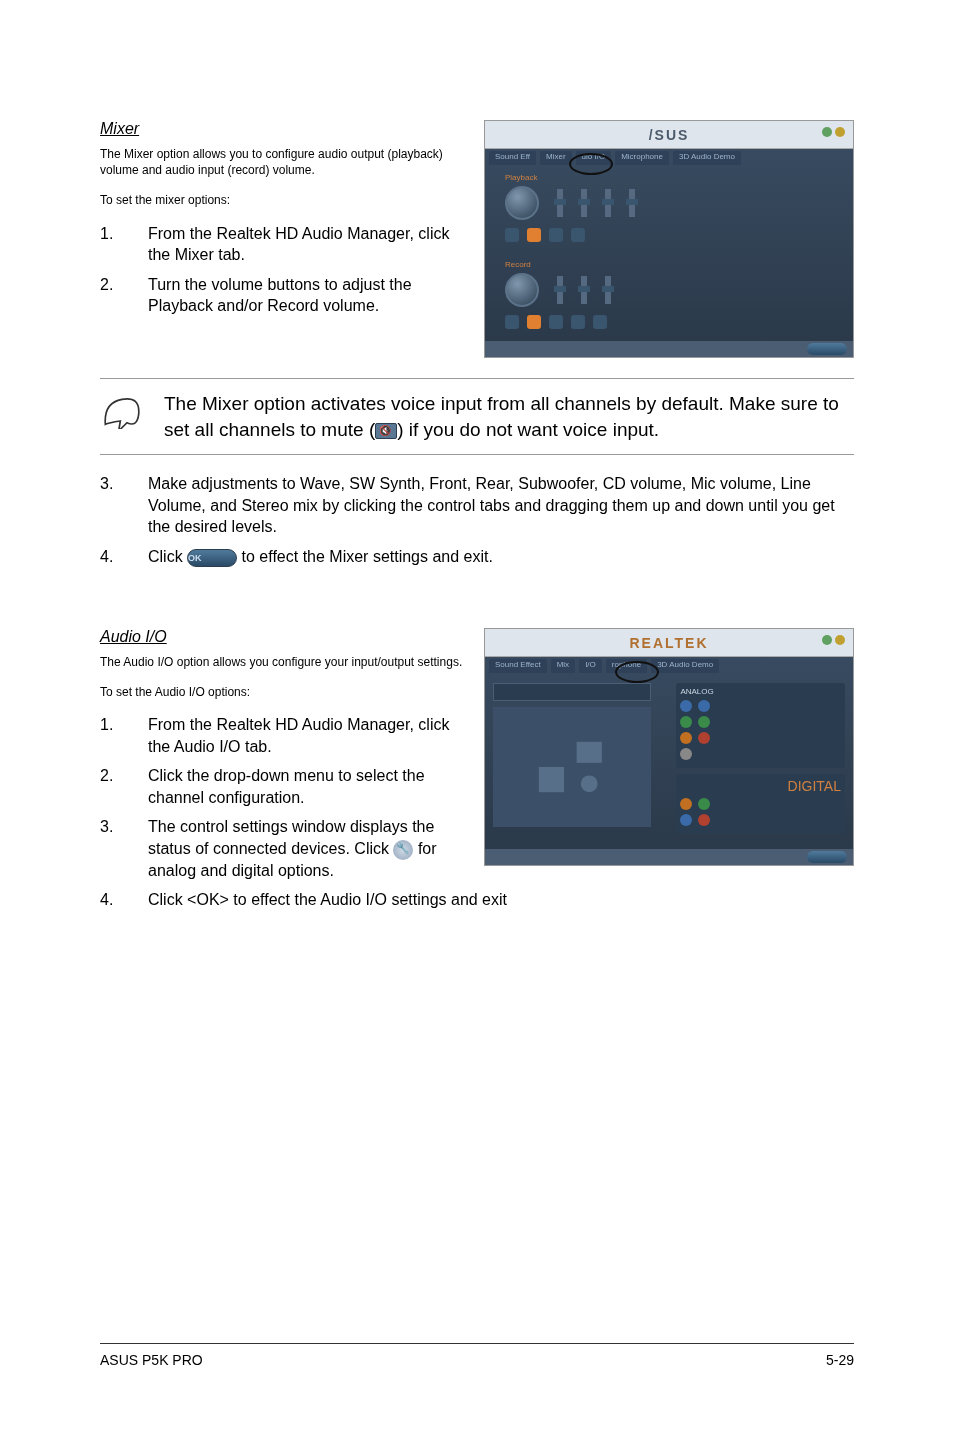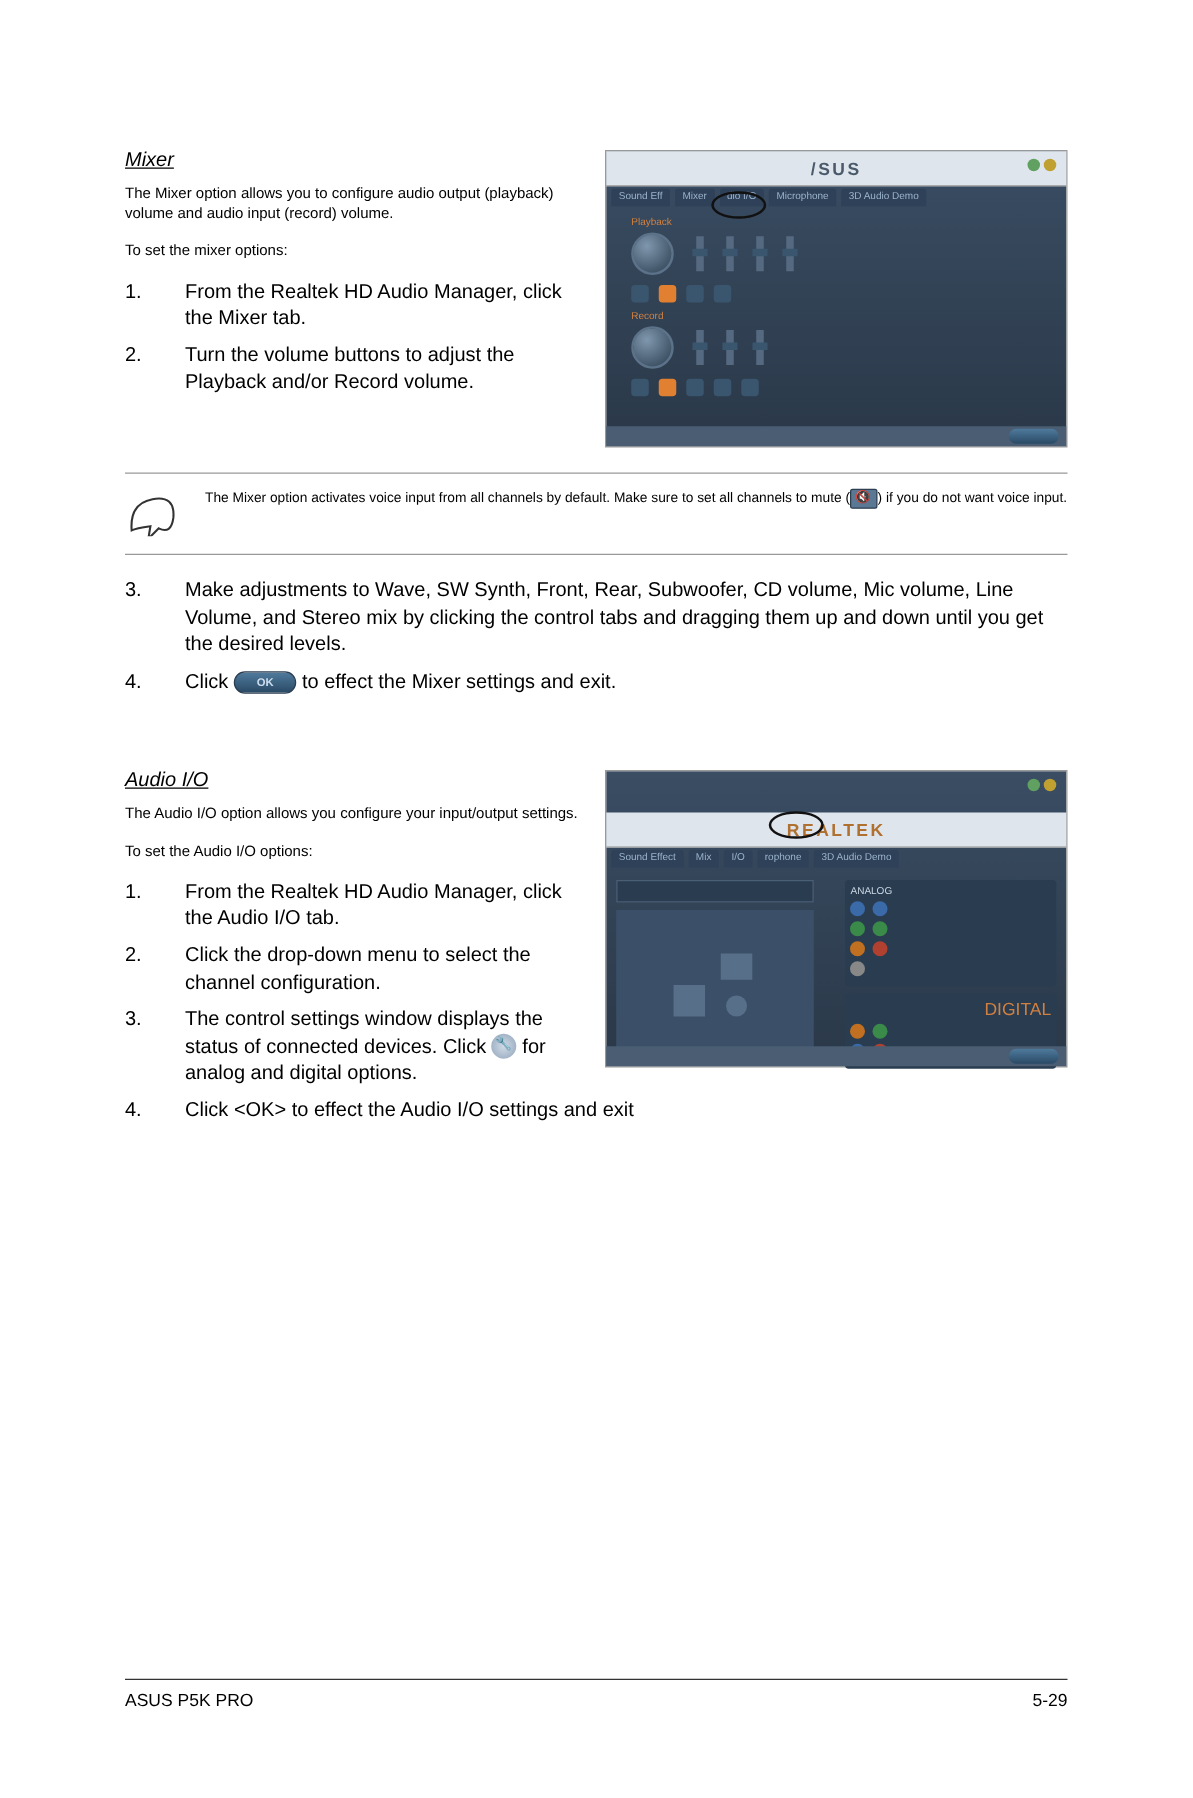--- a/index.html
+++ b/index.html
@@ -42,21 +42,21 @@
     height: 28px;
     background: #dfe5ec;
     border-bottom: 1px solid #aaa;
     text-align: center;
     font-weight: bold;
     font-size: 14px;
     color: #4a5a6a;
     line-height: 28px;
     letter-spacing: 2px;
   }
-  .screenshot.realtek .topbar { color: #b07030; margin-top: 33px; }
+  .screenshot.realtek .topbar { color: #b07030; }
   .circle-mark {
     position: absolute;
     width: 44px;
     height: 22px;
     border: 2px solid #111;
     border-radius: 50%;
     top: 32px;
     left: 84px;
   }
   .screenshot.realtek .circle-mark { left: 130px; }
@@ -108,33 +108,33 @@
     border-top: 1px solid #999;
     border-bottom: 1px solid #999;
     padding: 12px 0;
     margin: 20px 0 18px 0;
   }
   .note-icon {
     width: 44px; height: 40px; flex-shrink:0;
     display:flex; align-items:center; justify-content:center;
   }
   .note-icon svg { width: 40px; height: 36px; }
-  .note-text { font-size: 11px; line-height: 1.35; }
+  .note-text { font-size: 19px; line-height: 1.35; }
   .inline-icon {
     display:inline-block; width:22px; height:16px; vertical-align:middle;
     background:#5a7894; border:1px solid #2c3e51; border-radius:2px;
     position:relative;
   }
   .inline-icon.mute::before {
     content:'🔇'; font-size:10px; position:absolute; left:3px; top:0; color:#d55; filter:grayscale(0.2);
   }
   .inline-btn-ok {
     display:inline-block; width:50px; height:18px; vertical-align:middle;
     background:linear-gradient(#4f7a9c,#2a4a66); border:1px solid #2c3e51; border-radius:9px;
-    color:#cde; font-size:9px; text-align:center; line-height:16px; font-weight:bold;
+    color:#cde; font-size:9px; line-height:16px; font-weight:bold;
   }
   .inline-tool {
     display:inline-block; width:20px; height:20px; vertical-align:middle;
     background:radial-gradient(circle,#d0dae6,#90a4ba); border-radius:50%;
     position:relative;
   }
   .inline-tool::before { content:'🔧'; font-size:11px; position:absolute; left:3px; top:1px; color:#e6a030; }
   .audio-panel {
     padding: 8px;
     display:flex; gap:25px;
@@ -220,21 +220,21 @@
             <div class="mini-slider"></div>
             <div class="mini-slider"></div>
             <div class="mini-slider"></div>
         </div>
         <div class="bottom-ctrl">
             <div class="tiny-btn"></div>
             <div class="tiny-btn orange"></div>
             <div class="tiny-btn"></div>
             <div class="tiny-btn"></div>
           </div>
-        <div style="color:#d08040; font-size:8px; margin-top:6px;">Record</div>
+        <div style="color:#d08040; font-size:8px; margin-top:18px;">Record</div>
         <div class="slider-row">
           <div class="knob"></div>
           <div class="mini-slider"></div>
             <div class="mini-slider"></div>
             <div class="mini-slider"></div>
         </div>
         <div class="bottom-ctrl">
             <div class="tiny-btn"></div>
             <div class="tiny-btn orange"></div>
             <div class="tiny-btn"></div>

